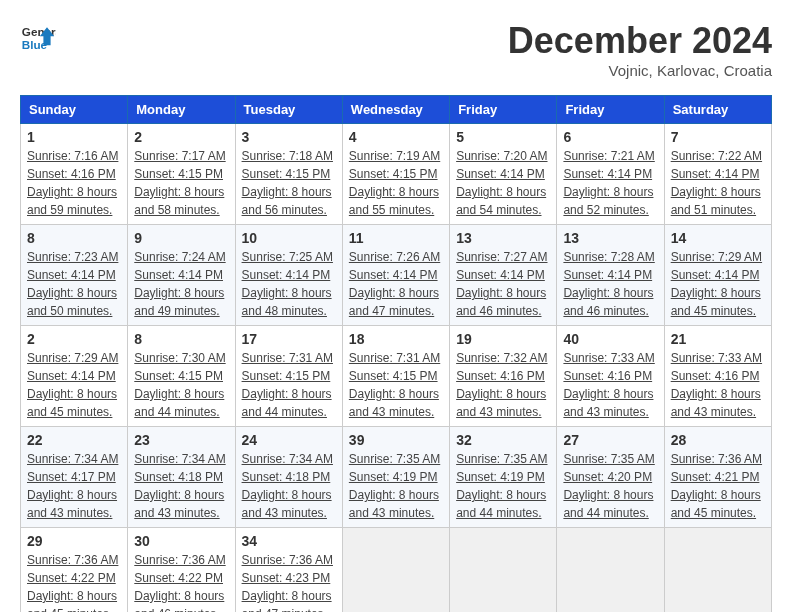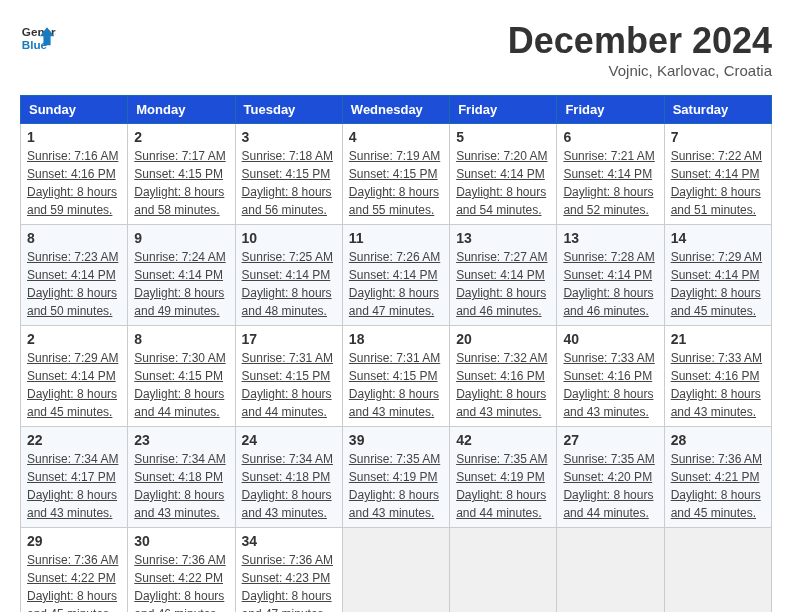--- a/index.html
+++ b/index.html
@@ -181,21 +181,21 @@
       </td>
         <td>
         <span class="day-num">17</span>
         <span class="day-info">Sunrise: 7:31 AM<br>Sunset: 4:15 PM<br>Daylight: 8 hours and 44 minutes.</span>
       </td>
         <td>
         <span class="day-num">18</span>
         <span class="day-info">Sunrise: 7:31 AM<br>Sunset: 4:15 PM<br>Daylight: 8 hours and 43 minutes.</span>
       </td>
         <td>
-        <span class="day-num">20</span>
+        <span class="day-num">19</span>
         <span class="day-info">Sunrise: 7:32 AM<br>Sunset: 4:16 PM<br>Daylight: 8 hours and 43 minutes.</span>
       </td>
         <td>
         <span class="day-num">40</span>
         <span class="day-info">Sunrise: 7:33 AM<br>Sunset: 4:16 PM<br>Daylight: 8 hours and 43 minutes.</span>
       </td>
         <td>
         <span class="day-num">21</span>
         <span class="day-info">Sunrise: 7:33 AM<br>Sunset: 4:16 PM<br>Daylight: 8 hours and 43 minutes.</span>
       </td>
@@ -211,21 +211,21 @@
       </td>
         <td>
         <span class="day-num">24</span>
         <span class="day-info">Sunrise: 7:34 AM<br>Sunset: 4:18 PM<br>Daylight: 8 hours and 43 minutes.</span>
       </td>
         <td>
         <span class="day-num">39</span>
         <span class="day-info">Sunrise: 7:35 AM<br>Sunset: 4:19 PM<br>Daylight: 8 hours and 43 minutes.</span>
       </td>
         <td>
-        <span class="day-num">42</span>
+        <span class="day-num">32</span>
         <span class="day-info">Sunrise: 7:35 AM<br>Sunset: 4:19 PM<br>Daylight: 8 hours and 44 minutes.</span>
       </td>
         <td>
         <span class="day-num">27</span>
         <span class="day-info">Sunrise: 7:35 AM<br>Sunset: 4:20 PM<br>Daylight: 8 hours and 44 minutes.</span>
       </td>
         <td>
         <span class="day-num">28</span>
         <span class="day-info">Sunrise: 7:36 AM<br>Sunset: 4:21 PM<br>Daylight: 8 hours and 45 minutes.</span>
       </td>

